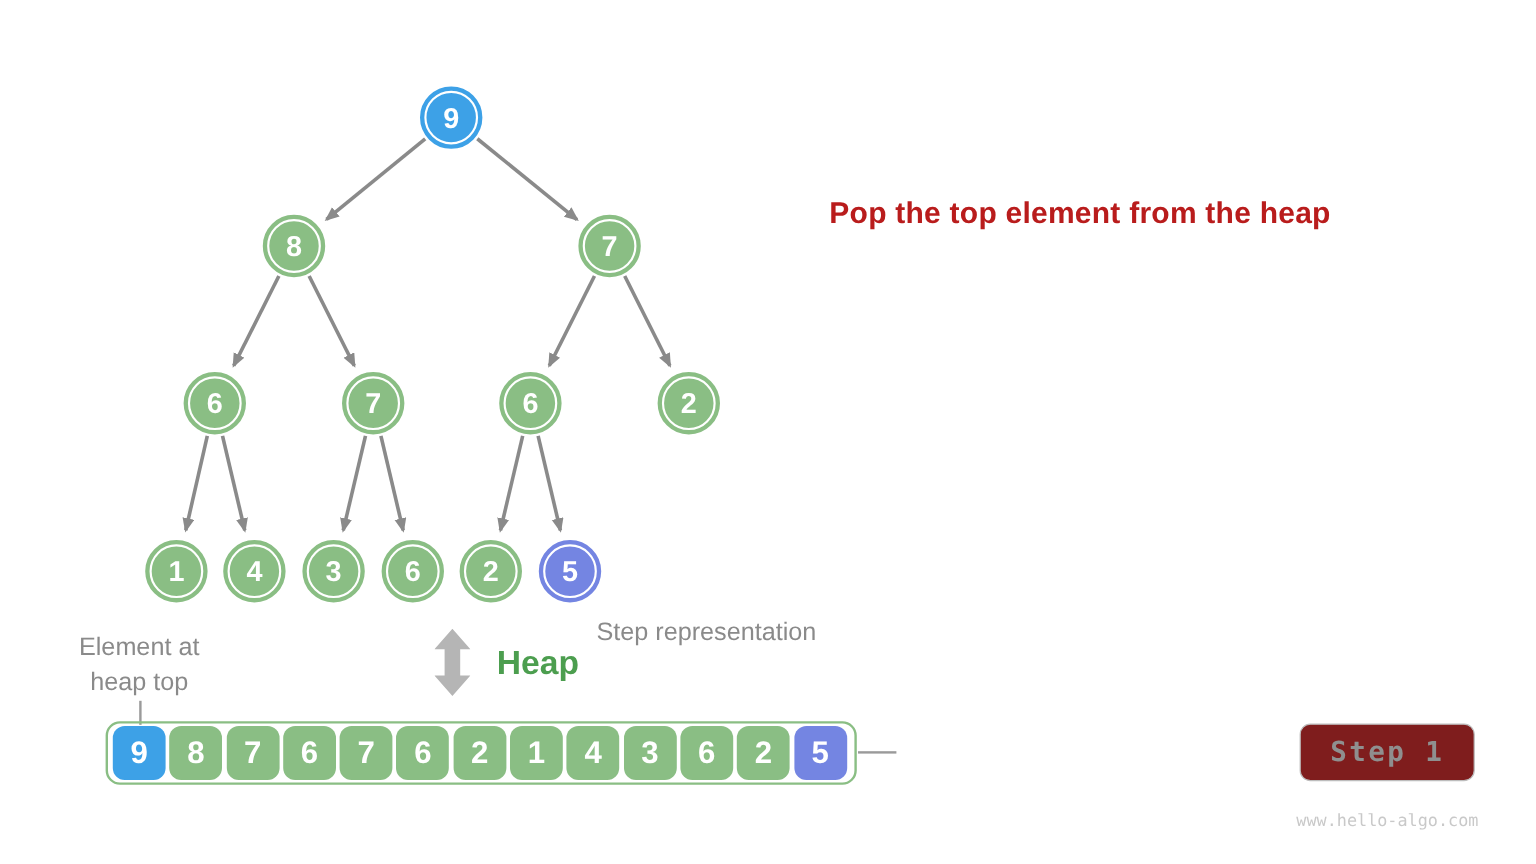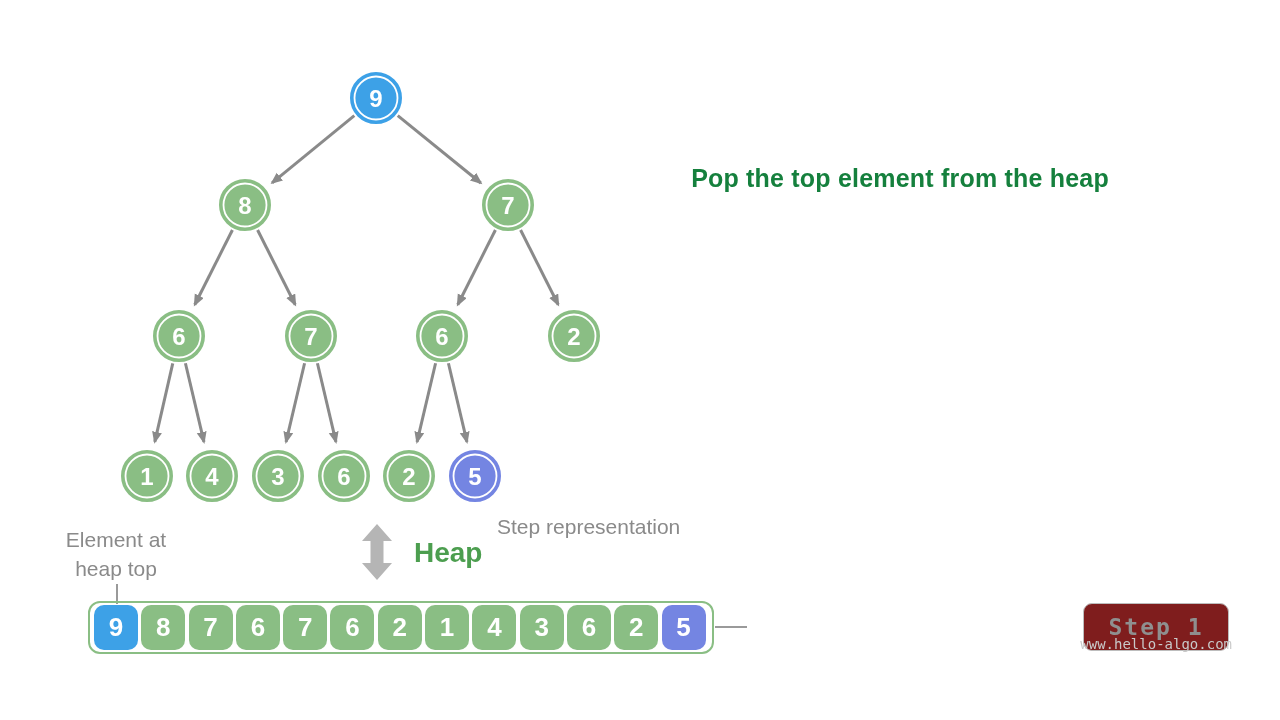--- a/index.html
+++ b/index.html
@@ -3,21 +3,21 @@
 <meta charset="utf-8">
 <style>
   html,body{margin:0;padding:0;background:#ffffff;}
   #canvas{
     position:relative;width:1280px;height:720px;background:#ffffff;overflow:hidden;
     font-family:"Liberation Sans", sans-serif;
   }
   .abs{position:absolute;}
   #title{
     left:670px;top:164px;width:460px;text-align:center;
-    font-size:25px;font-weight:bold;color:#15803d;letter-spacing:0.2px;
+    font-size:25px;font-weight:bold;color:#b91c1c;letter-spacing:0.2px;
   }
   #tree-svg{left:0;top:0;}
   .side-label{
     color:#8a8a8a;font-size:21px;line-height:29px;text-align:center;
   }
   #label-heap-top{left:55px;top:525px;width:122px;}
   #label-heap-bottom{left:752px;top:598px;width:138px;}
   #connector-top{
     left:116px;top:584px;width:2px;height:20px;background:#9a9a9a;
   }
@@ -41,21 +41,21 @@
     color:#ffffff;font-size:26px;font-weight:bold;
   }
   #step-button{
     left:1083px;top:603px;width:146px;height:48px;box-sizing:border-box;
     border:1.5px solid #bdbdbd;border-radius:9px;background:#7f1d1d;
     display:flex;align-items:center;justify-content:center;
     font-family:"DejaVu Sans Mono", monospace;font-size:23px;font-weight:bold;
     color:#8f8f8f;letter-spacing:2px;
   }
   #watermark{
-    left:1032px;top:636px;width:200px;text-align:right;
+    left:1032px;top:676px;width:200px;text-align:right;
     font-family:"DejaVu Sans Mono", monospace;font-size:14px;color:#c9c9c9;
   }
 </style>
 </head>
 <body>
 
 <div id="canvas">
 
   <svg id="tree-svg" class="abs" width="660" height="530">
       <defs>

